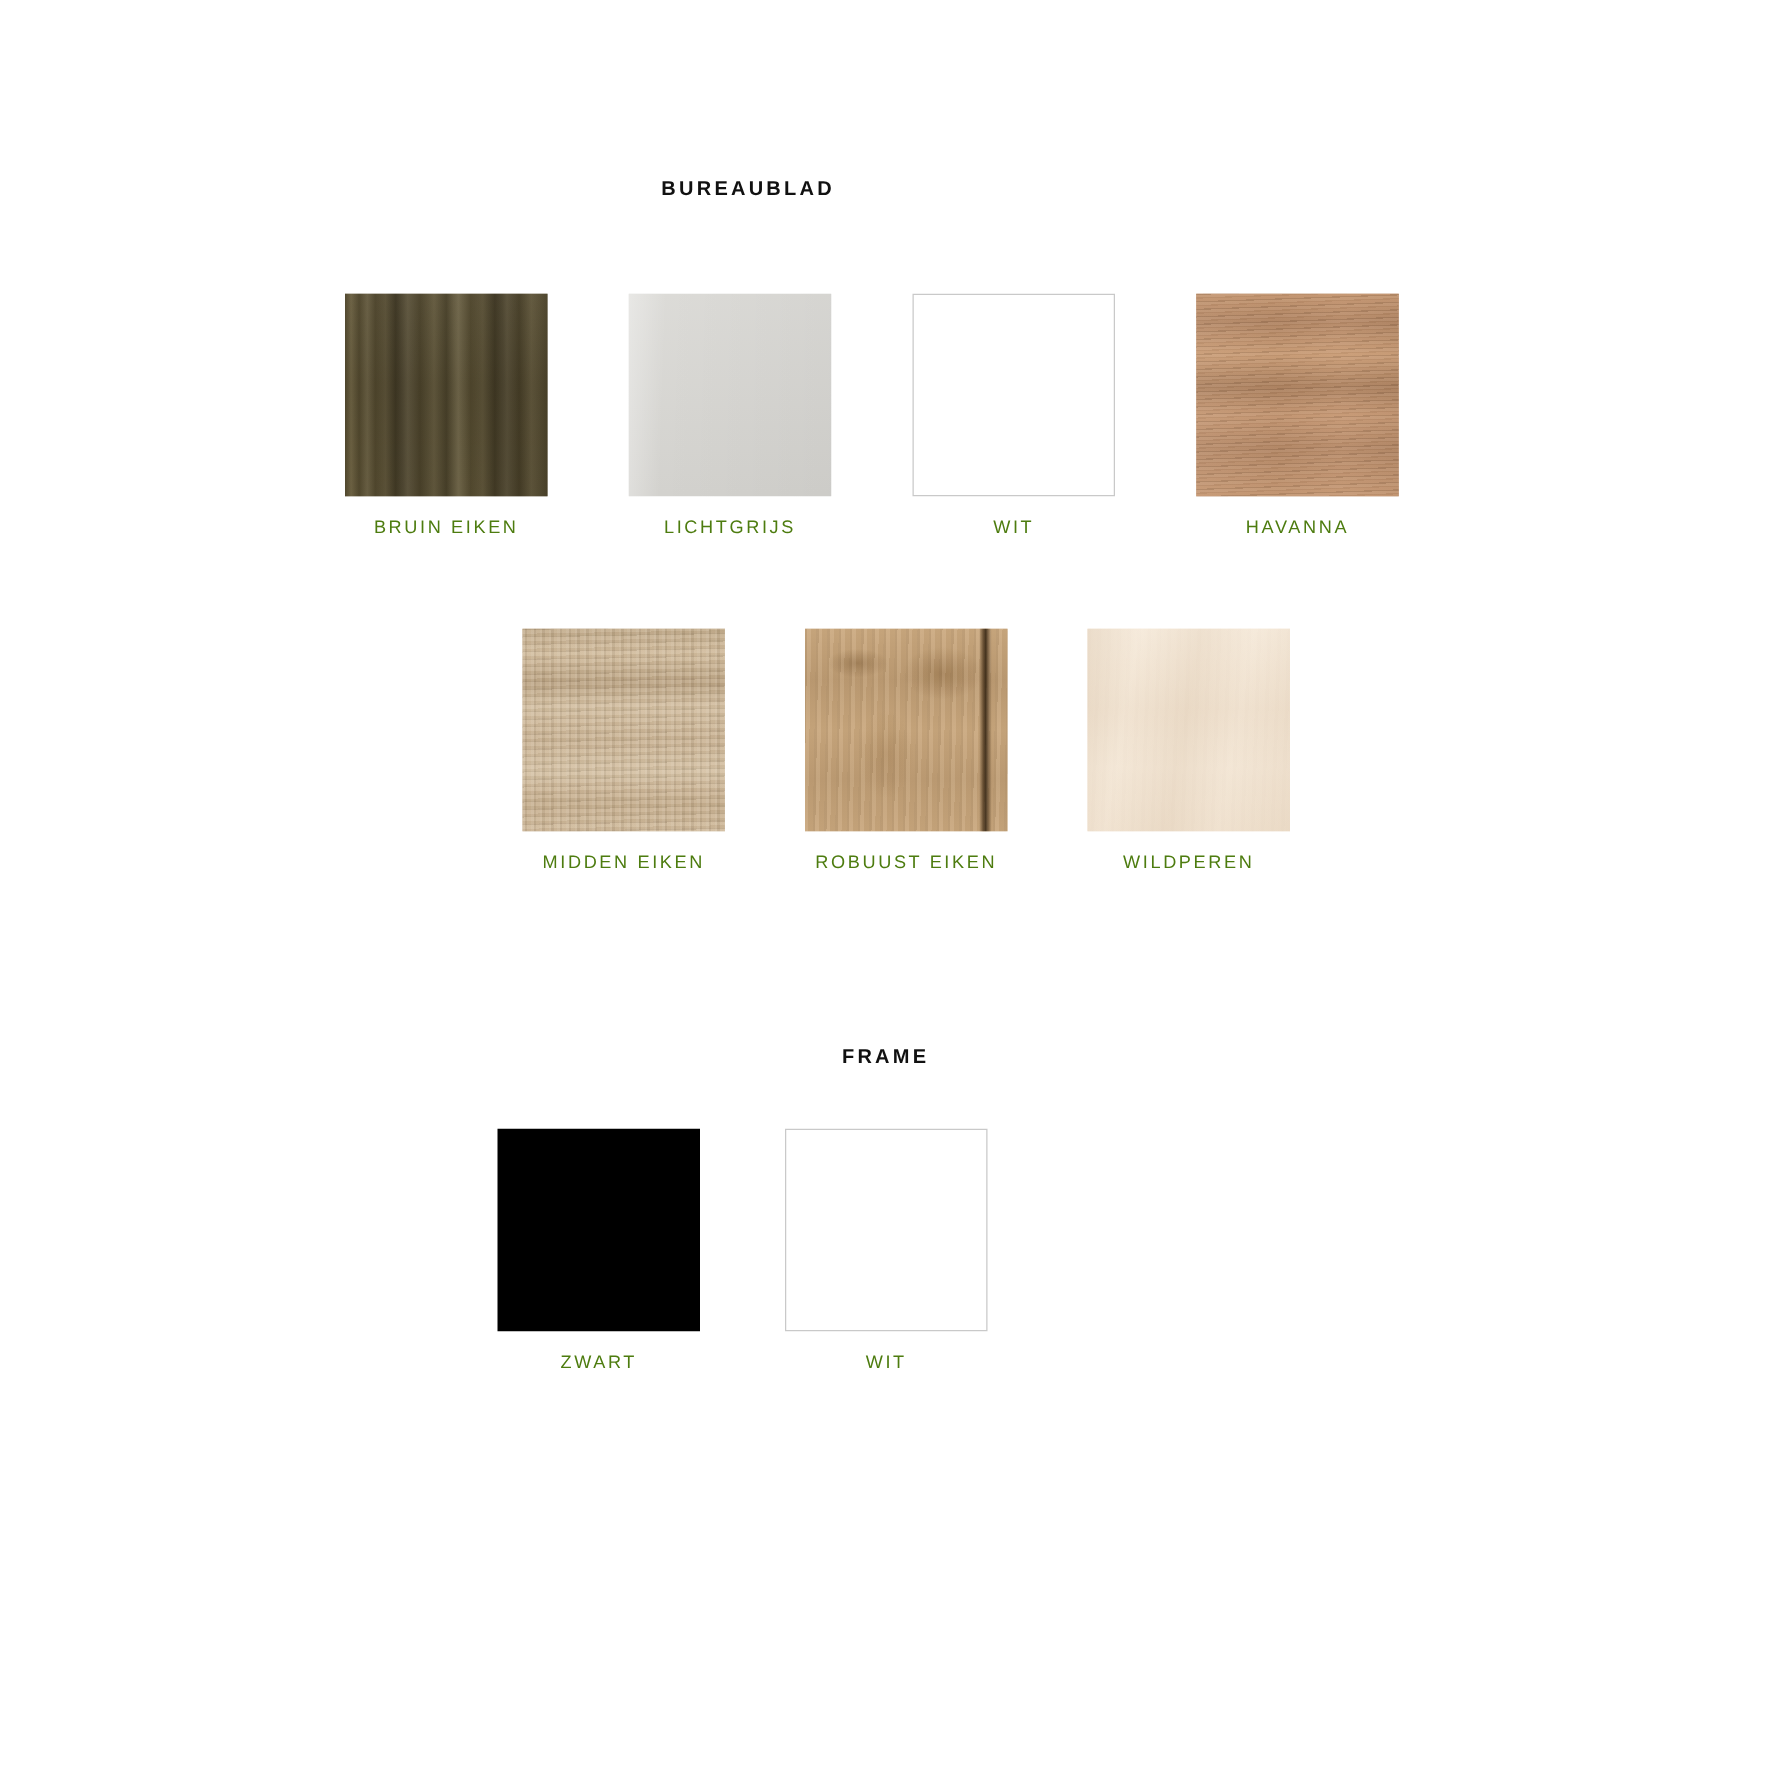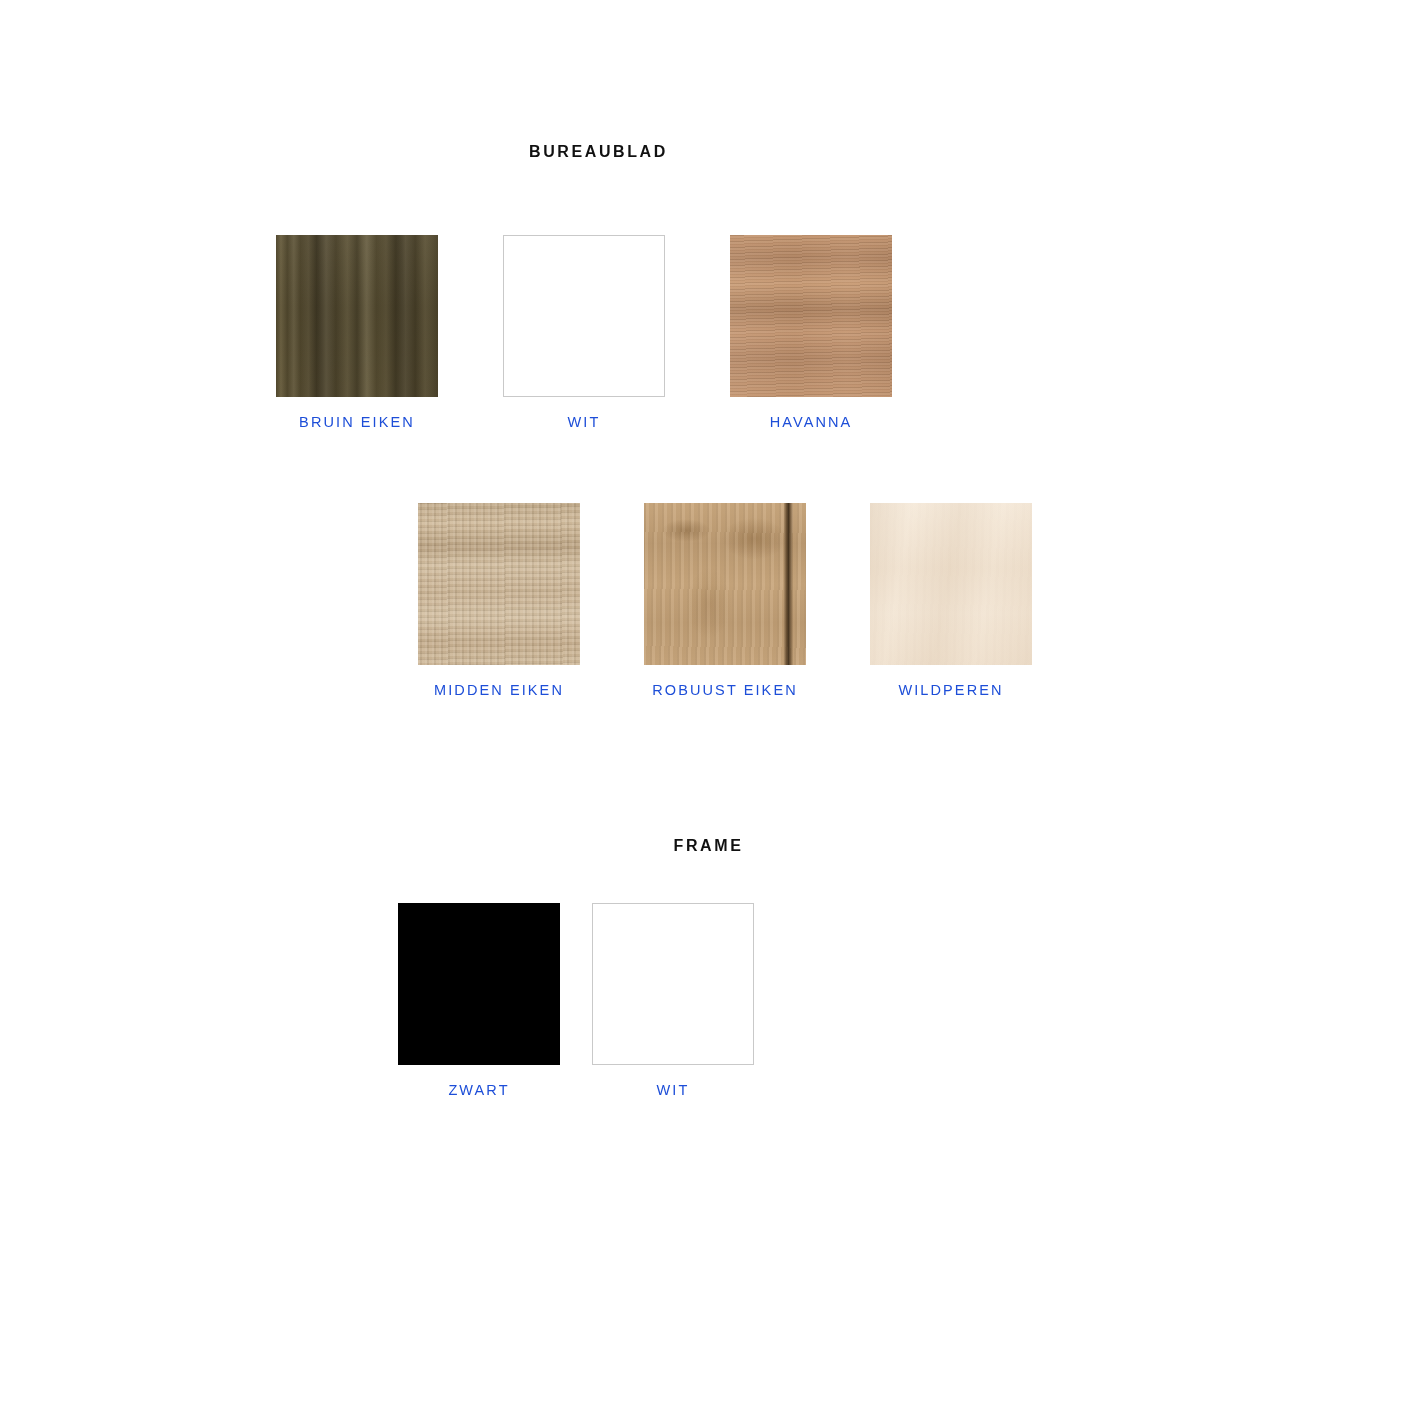--- a/index.html
+++ b/index.html
@@ -58,21 +58,21 @@
   .swatch-tile.bordered {
     border: 1px solid #c9c9c9;
     width: 160px;
     height: 160px;
   }
 
   .swatch-label {
     margin-top: 17px;
     font-size: 14.5px;
     letter-spacing: 2.1px;
-    color: #1d4ed8;
+    color: #4d7c0f;
     text-transform: uppercase;
     white-space: nowrap;
     text-align: center;
     font-weight: 400;
   }
 
   
 
   
   .tex-bruin-eiken {
@@ -183,20 +183,24 @@
 
   <h2 class="section-title" id="bureaublad-title">BUREAUBLAD</h2>
 
   <div class="swatch-row" id="bureaublad-row-1" style="left:276px; top:235px; gap:65px;">
 
     <div class="swatch-item">
       <div class="swatch-tile tex-bruin-eiken"></div>
       <div class="swatch-label">BRUIN EIKEN</div>
     </div>
 
+    <div class="swatch-item">
+      <div class="swatch-tile tex-lichtgrijs"></div>
+      <div class="swatch-label">LICHTGRIJS</div>
+    </div>
 
     <div class="swatch-item">
       <div class="swatch-tile bordered tex-wit"></div>
       <div class="swatch-label">WIT</div>
     </div>
 
     <div class="swatch-item">
       <div class="swatch-tile tex-havanna"></div>
       <div class="swatch-label">HAVANNA</div>
     </div>
@@ -215,21 +219,21 @@
     </div>
 
     <div class="swatch-item">
       <div class="swatch-tile tex-wildperen"></div>
       <div class="swatch-label">WILDPEREN</div>
     </div>
   </div>
 
   <h2 class="section-title" id="frame-title">FRAME</h2>
 
-  <div class="swatch-row" id="frame-row-1" style="left:398px; top:903px; gap:32px;">
+  <div class="swatch-row" id="frame-row-1" style="left:398px; top:903px; gap:68px;">
 
     <div class="swatch-item">
       <div class="swatch-tile tex-zwart"></div>
       <div class="swatch-label">ZWART</div>
     </div>
 
     <div class="swatch-item">
       <div class="swatch-tile bordered tex-frame-wit"></div>
       <div class="swatch-label">WIT</div>
     </div>

